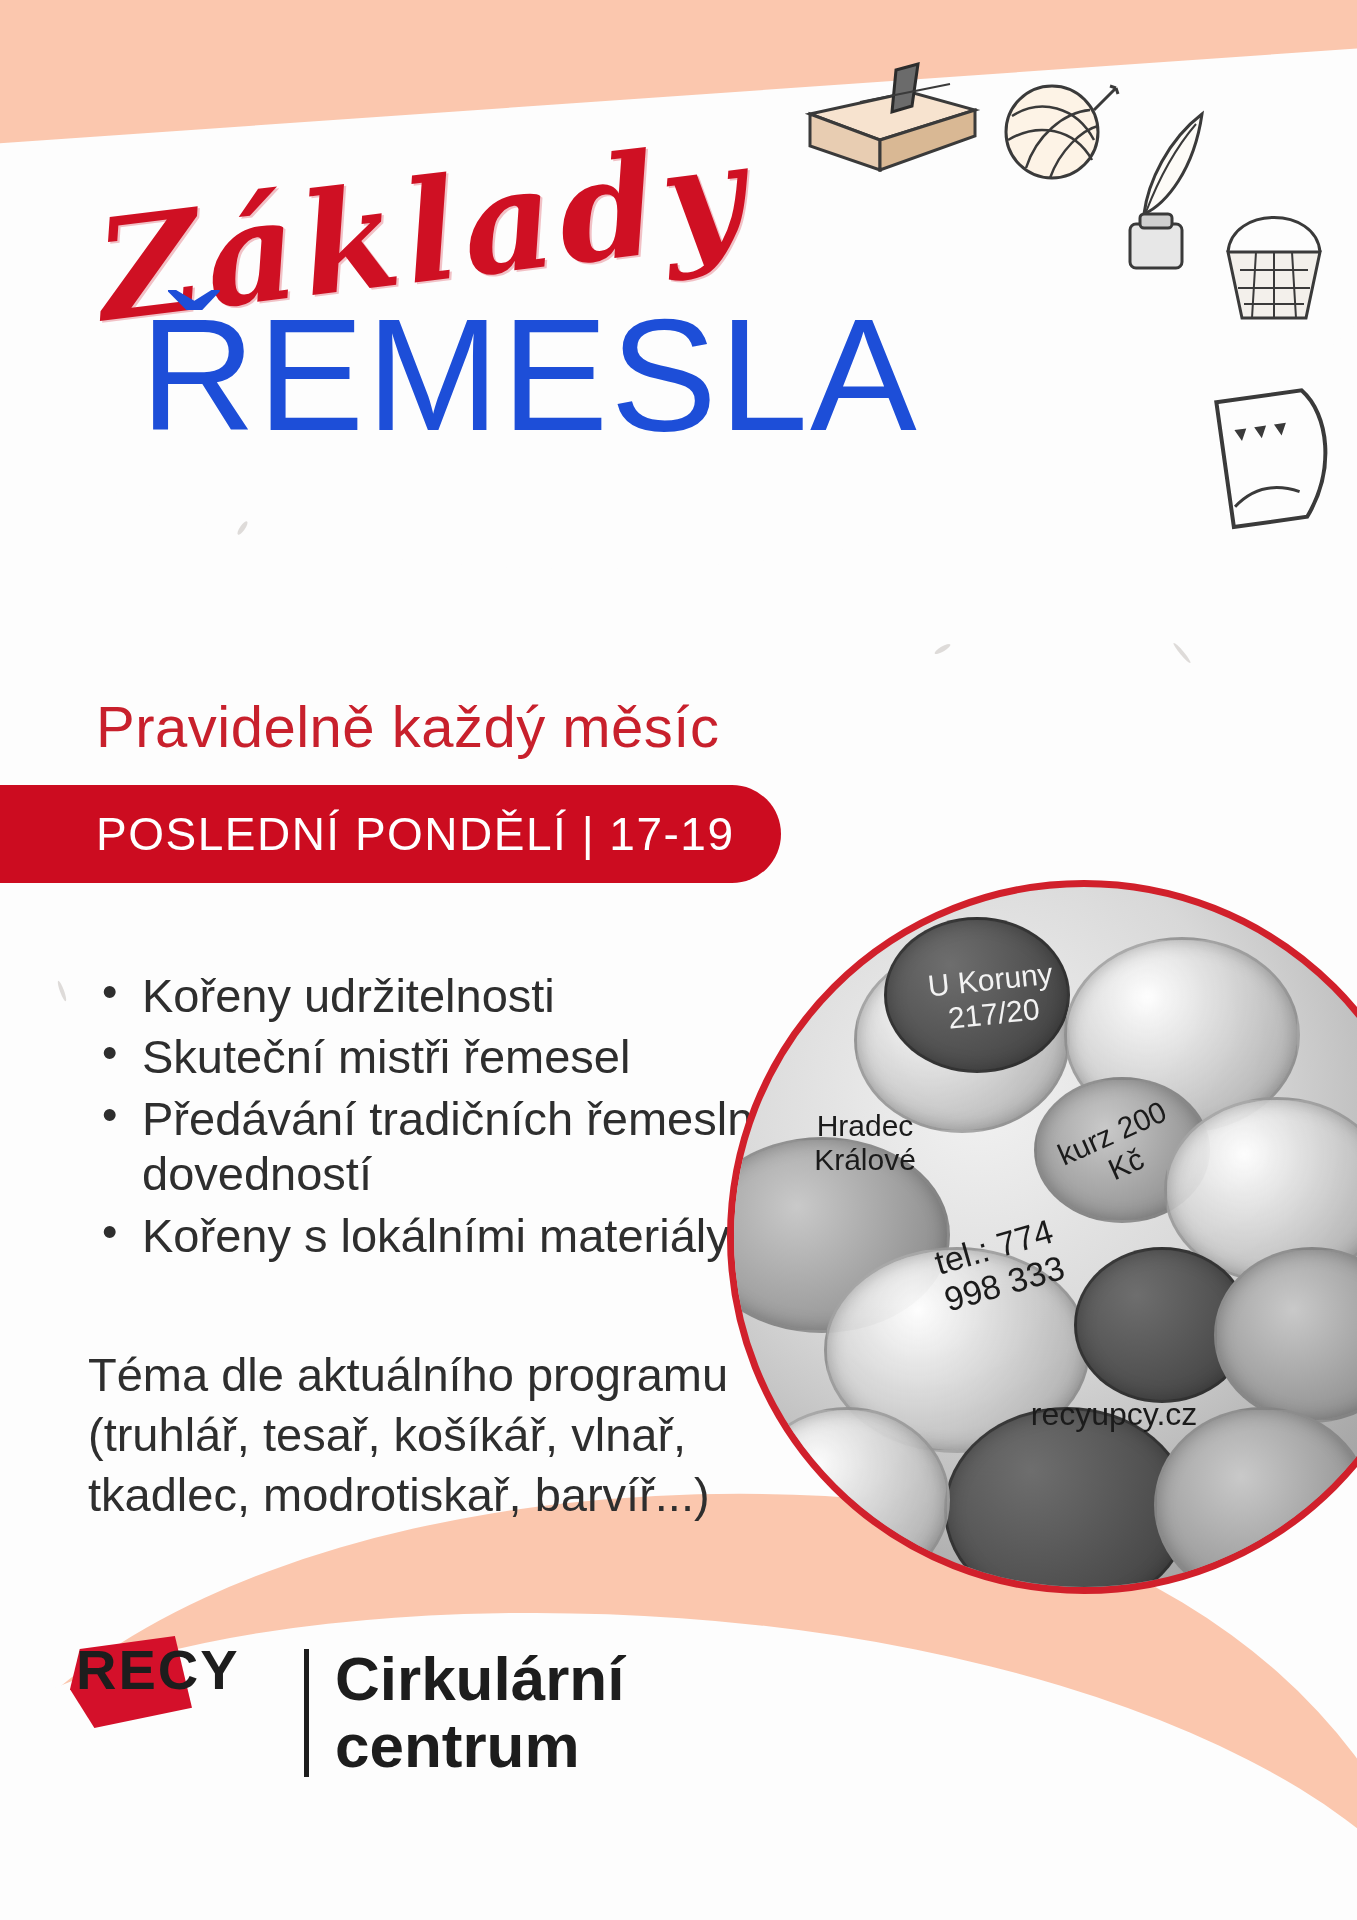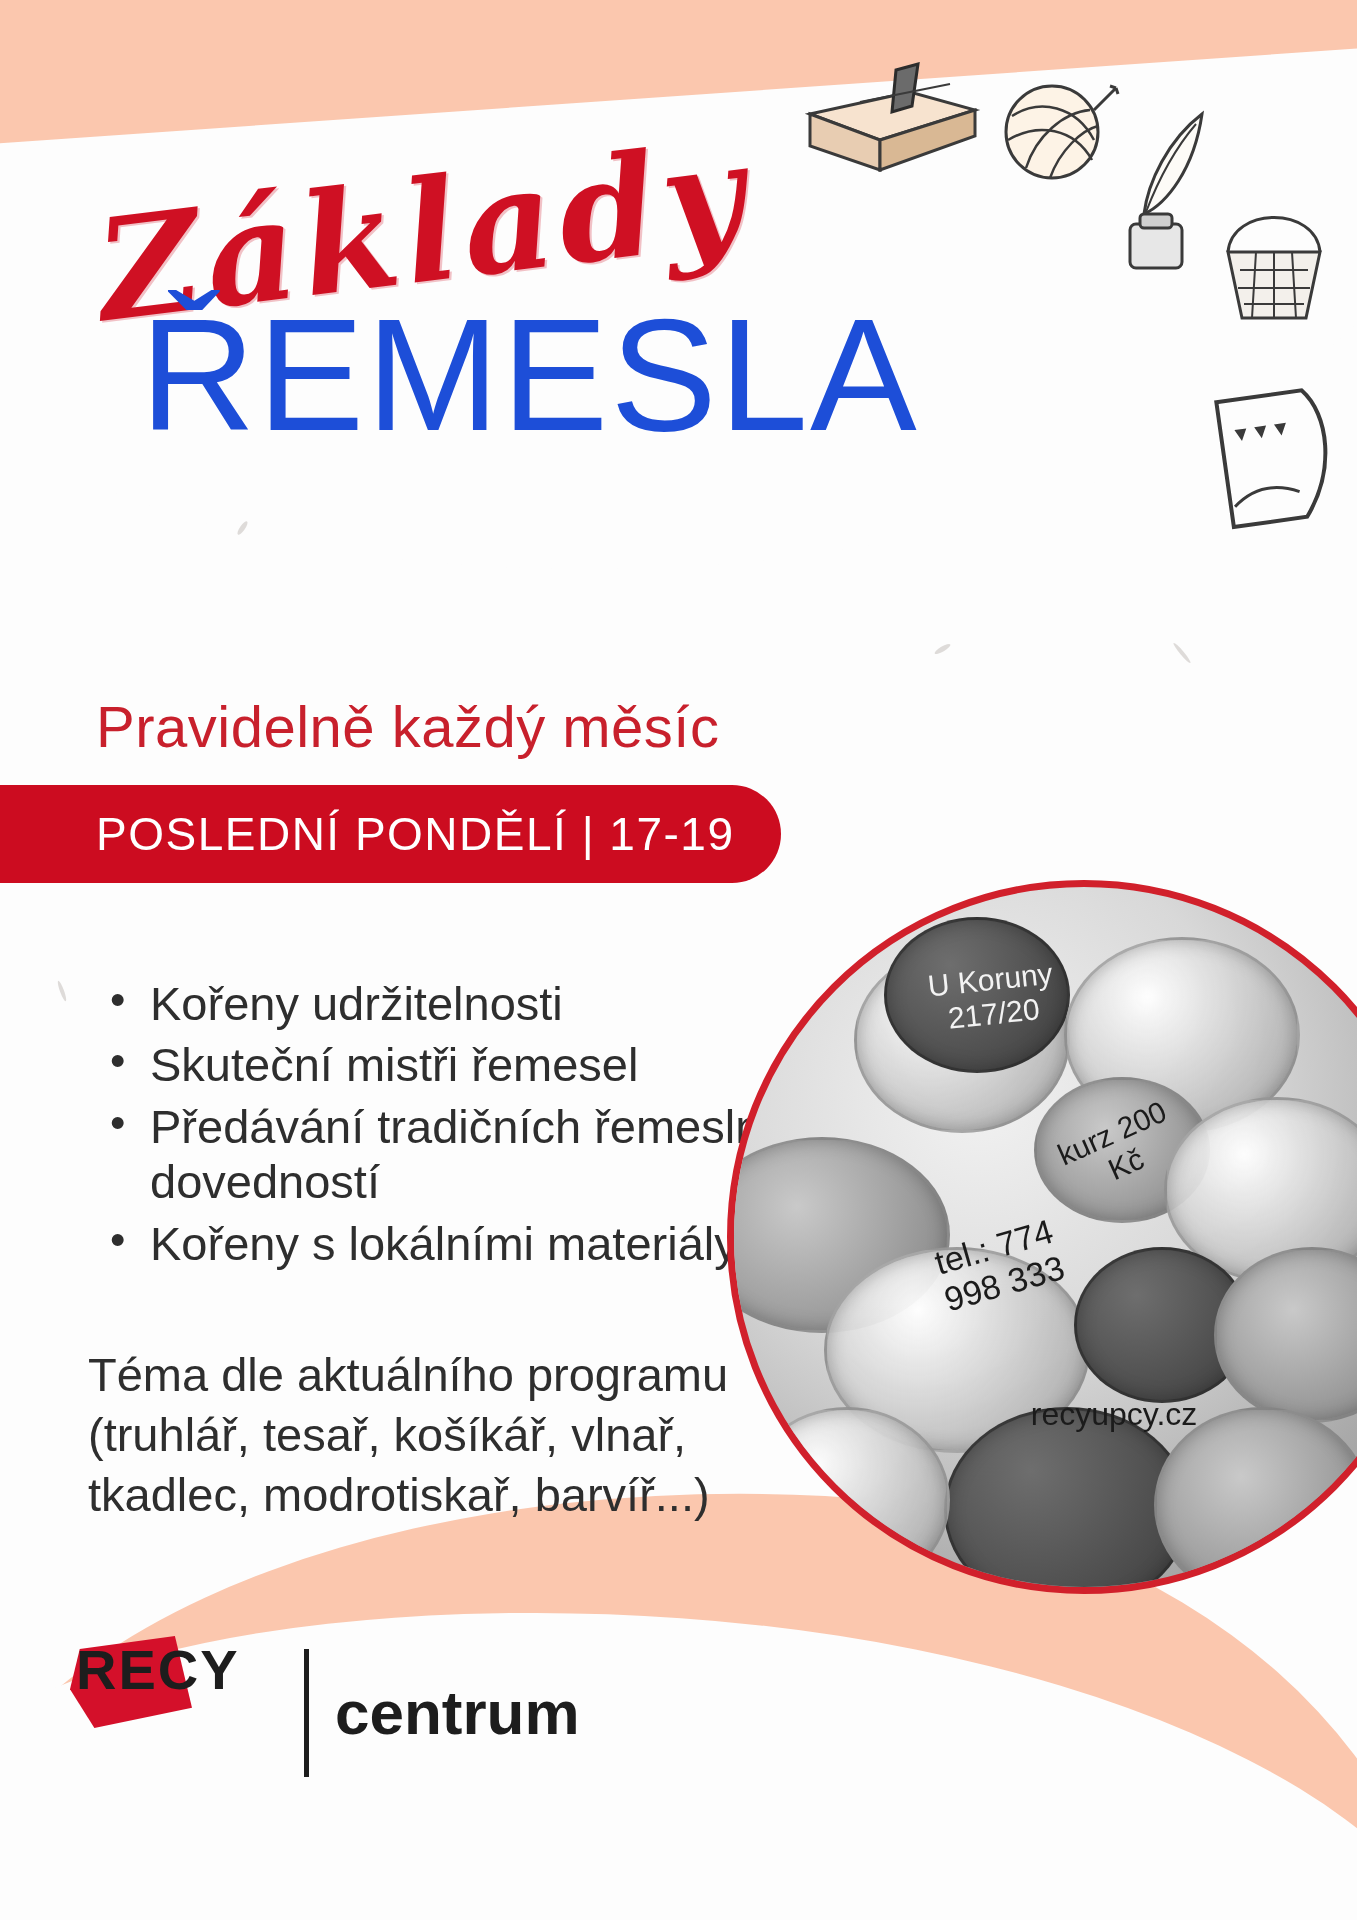--- a/index.html
+++ b/index.html
@@ -150,21 +150,21 @@
     border-top-right-radius: 60px;
     border-bottom-right-radius: 60px;
   }
 
   
   .bullets {
     position: absolute;
     left: 88px;
     top: 960px;
     width: 790px;
-    margin: 16px;
+    margin: 8px;
     padding: 0 0 0 46px;
     list-style: none;
     color: #2e2e2e;
   }
   .bullets li {
     position: relative;
     font-size: 47px;
     line-height: 1.18;
     margin-bottom: 6px;
   }
@@ -362,31 +362,33 @@
     <div class="jar mid" style="left:300px;top:190px;width:170px;height:140px;"></div>
     <div class="jar" style="left:430px;top:210px;width:220px;height:180px;"></div>
     <div class="jar" style="left:90px;top:360px;width:260px;height:200px;"></div>
     <div class="jar dark" style="left:340px;top:360px;width:170px;height:150px;"></div>
     <div class="jar mid" style="left:480px;top:360px;width:190px;height:170px;"></div>
     <div class="jar dark" style="left:210px;top:520px;width:240px;height:200px;"></div>
     <div class="jar mid" style="left:420px;top:520px;width:210px;height:190px;"></div>
     <div class="jar" style="left:10px;top:520px;width:200px;height:180px;"></div>
 
     <div class="photo-label light" style="left:178px;top:76px;width:160px;transform:rotate(-6deg);">U Koruny 217/20</div>
+    <div class="photo-label" style="left:46px;top:222px;width:170px;">Hradec Králové</div>
     <div class="photo-label" style="left:320px;top:228px;width:130px;transform:rotate(-24deg);">kurz 200 Kč</div>
     <div class="photo-label" style="left:200px;top:340px;width:130px;font-size:34px;transform:rotate(-16deg);">tel.: 774 998 333</div>
     <div class="photo-label" style="left:260px;top:510px;width:240px;font-size:32px;">recyupcy.cz</div>
   </div>
 
   <div class="logo">
     <div class="logo-mark">
       <div class="logo-badge"></div>
       <div class="logo-text">
         <span>RECY</span>
       </div>
     </div>
     <div class="logo-divider"></div>
     <div class="logo-words">
+      <div>Cirkulární</div>
       <div>centrum</div>
     </div>
   </div>
 
 </div>
 
 </body></html>

